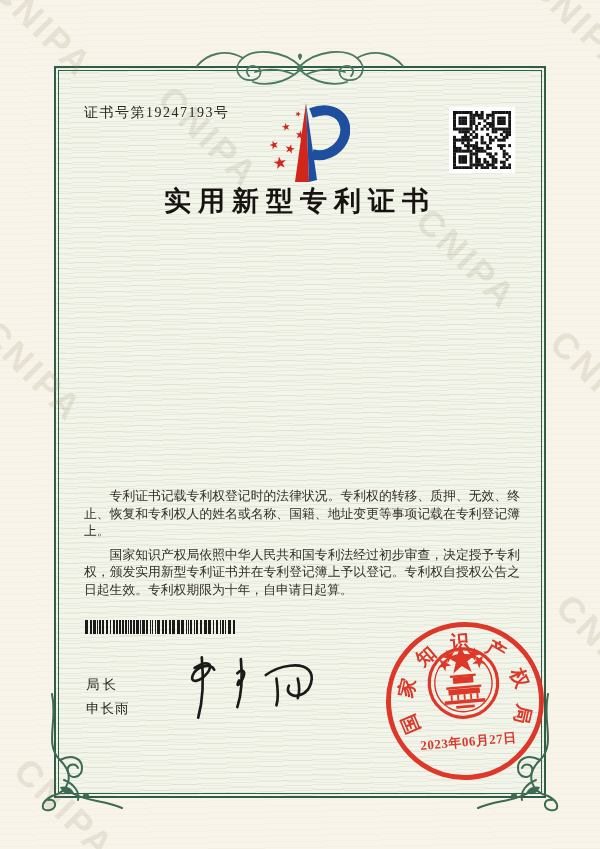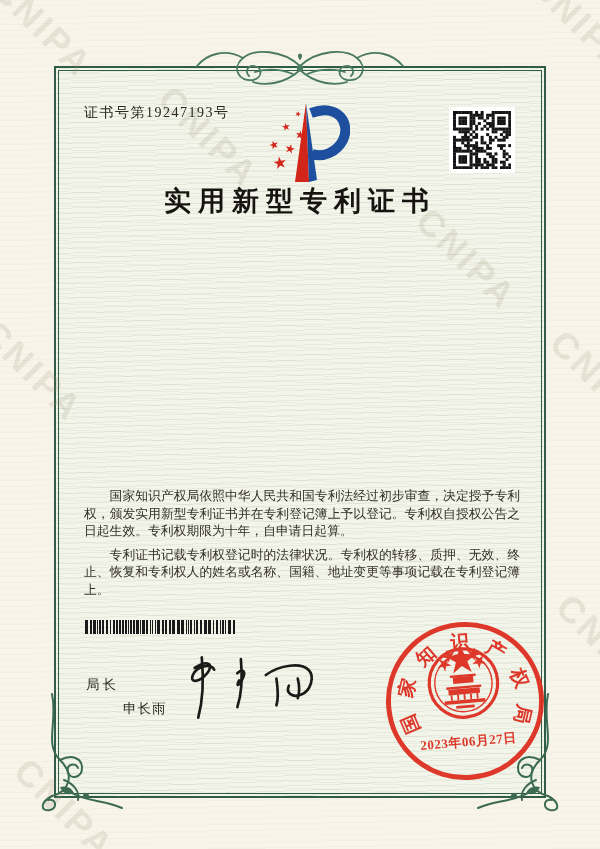--- a/index.html
+++ b/index.html
@@ -29,21 +29,21 @@
   .flabel{display:inline-block;width:96px;text-align:justify;text-align-last:justify;vertical-align:top;}
   .flabel2{display:inline-block;width:90px;text-align:justify;text-align-last:justify;vertical-align:top;}
   .colon{display:inline-block;vertical-align:top;}
   .fvalue{display:inline-block;vertical-align:top;margin-left:4px;}
   .w336{width:336px;white-space:normal;line-height:19px;}
   .pair2{position:absolute;left:236px;top:0;}
   #paras{left:84px;top:488px;width:436px;font-size:12.8px;line-height:17.6px;text-align:justify;color:#332e28;}
   #paras p{margin:0 0 6px 0;text-indent:2em;}
   #barcode{left:85px;top:620px;}
   #officer-title{left:86px;top:676px;font-size:13.5px;letter-spacing:3px;}
-  #officer-name{left:86px;top:700px;font-size:13.5px;letter-spacing:1px;margin-left:37px;}
+  #officer-name{left:86px;top:700px;font-size:13.5px;letter-spacing:1px;}
   #signature{left:168px;top:645px;z-index:6;}
   
   #seal{position:absolute;left:386px;top:622px;width:158px;height:158px;z-index:7;
     transform:rotate(-5deg);opacity:0.93;}
   #seal-ring{position:absolute;inset:0;border:5px solid #dc2a1c;border-radius:50%;box-sizing:border-box;}
   .seal-arc-char{position:absolute;width:22px;height:22px;text-align:center;line-height:22px;
     font-size:19px;font-weight:700;color:#dc2a1c;font-family:"Liberation Serif",serif;}
   #seal-emblem{position:absolute;left:42px;top:24px;}
   #seal-date{position:absolute;left:0;top:111px;width:100%;text-align:center;
     font-size:13px;font-weight:700;color:#dc2a1c;letter-spacing:0.5px;}
@@ -394,22 +394,22 @@
     <span class="flabel">地址</span><span class="colon">：</span><span class="fvalue w336">276800 山东省日照市东港区太公二路1号（山海天旅游度假区）</span>
   </div>
   <div class="row" style="top:458px">
     <span class="flabel">授权公告日</span><span class="colon">：</span><span class="fvalue">2023年06月27日</span>
     <span class="pair2">
       <span class="flabel2">授权公告号</span><span class="colon">：</span><span class="fvalue">CN 219258289 U</span>
     </span>
   </div>
 
   <div class="content" id="paras" style="position:absolute">
+    <p>专利证书记载专利权登记时的法律状况。专利权的转移、质押、无效、终止、恢复和专利权人的姓名或名称、国籍、地址变更等事项记载在专利登记簿上。</p>
     <p>国家知识产权局依照中华人民共和国专利法经过初步审查，决定授予专利权，颁发实用新型专利证书并在专利登记簿上予以登记。专利权自授权公告之日起生效。专利权期限为十年，自申请日起算。</p>
-    <p>专利证书记载专利权登记时的法律状况。专利权的转移、质押、无效、终止、恢复和专利权人的姓名或名称、国籍、地址变更等事项记载在专利登记簿上。</p>
   </div>
 
   <svg class="content" id="barcode" style="position:absolute" width="154" height="14" viewBox="0 0 154 14">
       <rect x="0" y="0" width="3" height="14" fill="#1a1a1a"></rect>
       <rect x="5" y="0" width="2" height="14" fill="#1a1a1a"></rect>
       <rect x="8" y="0" width="3" height="14" fill="#1a1a1a"></rect>
       <rect x="12" y="0" width="1" height="14" fill="#1a1a1a"></rect>
       <rect x="14" y="0" width="2" height="14" fill="#1a1a1a"></rect>
       <rect x="17" y="0" width="2" height="14" fill="#1a1a1a"></rect>
       <rect x="21" y="0" width="2" height="14" fill="#1a1a1a"></rect>

